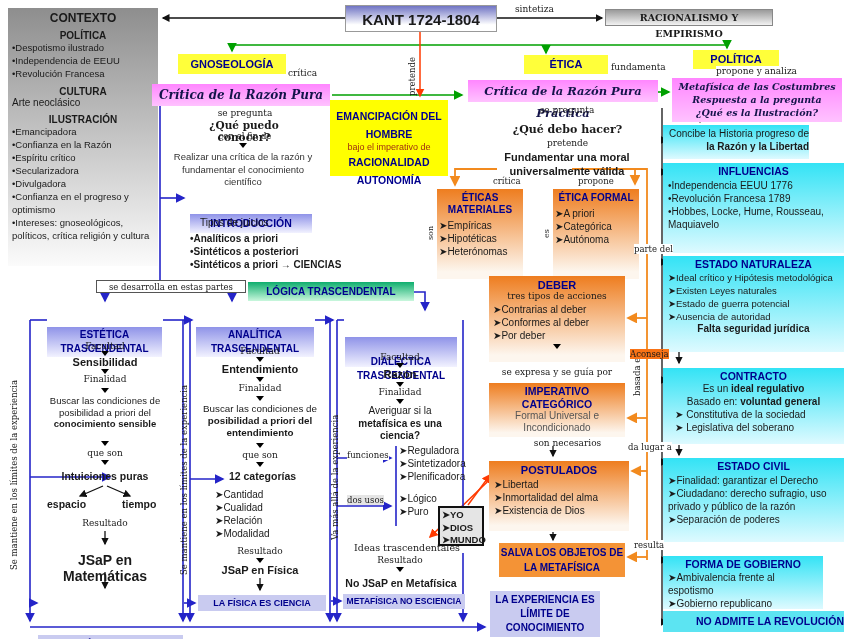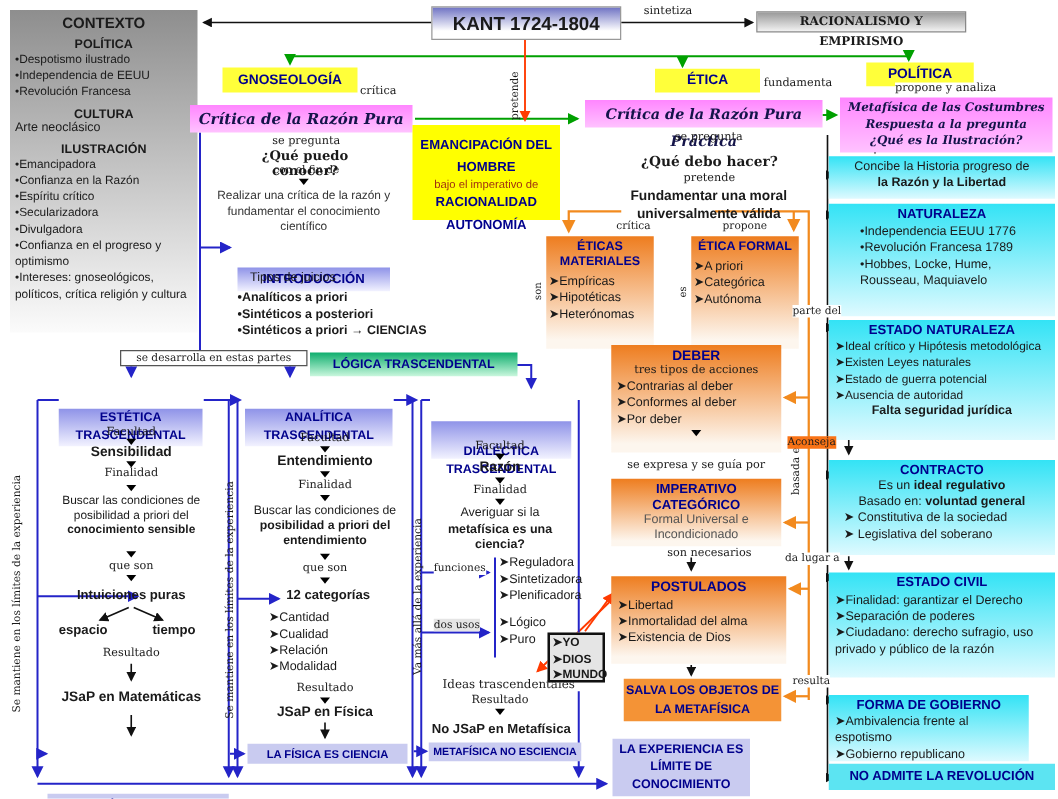--- a/index.html
+++ b/index.html
@@ -14,21 +14,21 @@
   .tri{position:absolute;width:0;height:0;border-left:4px solid transparent;
        border-right:4px solid transparent;border-top:5px solid #000;}
   .tri-in{width:0;height:0;border-left:4px solid transparent;border-right:4px solid transparent;
        border-top:5px solid #000;margin:2px auto;}
   .ybox{background:#ffff3a;color:#00008c;font-weight:bold;text-align:center;}
   .pink{background:linear-gradient(180deg,#ff86ff,#ffc2ff);font-family:"DejaVu Serif",serif;
         font-style:italic;font-weight:bold;text-align:center;color:#14144a;}
   .lavh{background:linear-gradient(180deg,#8f93e8,#f2f2ff);color:#00008c;font-weight:bold;text-align:center;margin-top:22px;}
   .strip{background:#c9cbf0;color:#00008c;font-weight:bold;text-align:center;}
   .cyan{background:linear-gradient(180deg,#33e3f5,#defaff);}
-  .cyans{background:#5ce4f2;}
+  .cyans{background:#5ce4f2;text-align:right;}
   .org{background:linear-gradient(180deg,#ee7d1f 0%,#fdf6ee 92%);}
   .ctx{background:linear-gradient(180deg,#8e8e8e,#fbfbfb);}
   .gry{background:linear-gradient(180deg,#9a9a9a,#f2f2f2);border:1px solid #888;}
   .items div{line-height:13px;}
   .li9{font-size:9.5px;line-height:12.5px;text-align:left;}
   .li10{font-size:10px;line-height:14px;text-align:left;}
   .obra-line{font-size:9.5px;line-height:13px;}
 </style>
 </head>
 <body>
@@ -199,21 +199,21 @@
   <div class="abs ctr" style="left:36px;top:395px;width:138px;font-size:9.5px;line-height:11.5px;">
     <span>Buscar las condiciones de posibilidad a priori del </span><span class="b">conocimiento sensible</span>
   </div>
   <div class="tri" style="left:101px;top:441px;"></div>
   <div class="abs sf ctr" style="left:75px;top:448px;width:60px;font-size:9px;">que son</div>
   <div class="tri" style="left:101px;top:460px;"></div>
   <div class="abs ctr b" style="left:55px;top:470px;width:100px;font-size:10.5px;">Intuiciones puras</div>
   <div class="abs b" style="left:47px;top:498px;font-size:10.5px;">espacio</div>
   <div class="abs b" style="left:122px;top:498px;font-size:10.5px;">tiempo</div>
   <div class="abs sf ctr" style="left:70px;top:518px;width:70px;font-size:9px;">Resultado</div>
-  <div class="abs ctr b" style="left:42px;top:552px;width:126px;font-size:11px;">JSaP en Matemáticas</div>
+  <div class="abs ctr b" style="left:42px;top:552px;width:126px;font-size:14px;">JSaP en Matemáticas</div>
   <div class="abs strip" style="left:38px;top:595px;width:145px;height:16px;line-height:16px;font-size:9px;margin-top:40px;">MATEMÁTICA ES CIENCIA</div>
   <div class="abs rot sf" style="left:9px;top:335px;height:235px;font-size:8.5px;">Se mantiene en los límites de la experiencia</div>
 
   <div class="abs lavh" style="left:196px;top:305px;width:118px;height:30px;font-size:10px;line-height:14px;padding-top:1px;box-sizing:border-box;">ANALÍTICA TRASCENDENTAL</div>
   <div class="abs sf ctr" style="left:225px;top:346px;width:70px;font-size:9px;">Facultad</div>
   <div class="tri" style="left:256px;top:357px;"></div>
   <div class="abs ctr b" style="left:205px;top:363px;width:110px;font-size:11px;">Entendimiento</div>
   <div class="tri" style="left:256px;top:377px;"></div>
   <div class="abs sf ctr" style="left:225px;top:383px;width:70px;font-size:9px;">Finalidad</div>
   <div class="tri" style="left:256px;top:396px;"></div>
@@ -319,27 +319,27 @@
     <div class="ctr b navy" style="font-size:11px;">POSTULADOS</div>
     <div class="items" style="margin-top:2px;">
         <div class="li10">➤Libertad</div>
         <div class="li10">➤Inmortalidad del alma</div>
         <div class="li10">➤Existencia de Dios</div>
       </div>
   </div>
   <div class="abs ctr b navy" style="left:499px;top:543px;width:126px;height:34px;background:#f49336;font-size:10px;line-height:15px;padding-top:2px;box-sizing:border-box;">SALVA LOS OBJETOS DE LA METAFÍSICA</div>
   <div class="abs ctr b navy" style="left:490px;top:591px;width:110px;height:46px;background:#c9cbf0;font-size:10px;line-height:14px;padding-top:2px;box-sizing:border-box;">LA EXPERIENCIA ES LÍMITE DE CONOCIMIENTO</div>
 
-  <div class="abs cyan ctr" style="left:663px;top:125px;width:181px;height:34px;padding-top:2px;box-sizing:border-box;">
+  <div class="abs cyan ctr" style="left:663px;top:125px;width:146px;height:34px;padding-top:2px;box-sizing:border-box;text-align:right;">
     <div style="font-size:10px;line-height:13px;">Concibe la Historia progreso de</div>
     <div class="b" style="font-size:10px;line-height:13px;">la Razón y la Libertad</div>
   </div>
   <div class="abs cyan" style="left:663px;top:163px;width:181px;height:90px;padding:2px 5px;box-sizing:border-box;">
-    <div class="ctr b navy" style="font-size:10.5px;">NATURALEZA</div>
-    <div class="items" style="margin-top:2px;margin-left:20px;">
+    <div class="ctr b navy" style="font-size:10.5px;">INFLUENCIAS</div>
+    <div class="items" style="margin-top:2px;">
         <div class="li10">•Independencia EEUU 1776</div>
         <div class="li10">•Revolución Francesa 1789</div>
         <div class="li10">•Hobbes, Locke, Hume, Rousseau, Maquiavelo</div>
       </div>
   </div>
   <div class="abs sf" style="left:634px;top:244px;font-size:8.5px;background:#fff;z-index:2;text-align:center;">parte del</div>
   <div class="abs cyan" style="left:663px;top:256px;width:181px;height:96px;padding:2px 5px;box-sizing:border-box;">
     <div class="ctr b navy" style="font-size:10.5px;">ESTADO NATURALEZA</div>
     <div class="items" style="margin-top:1px;">
         <div class="li9">➤Ideal crítico y Hipótesis metodológica</div>
@@ -357,22 +357,22 @@
     <div class="items" style="text-align:left;padding-left:8px;">
         <div class="li10">➤  Constitutiva de la sociedad</div>
         <div class="li10">➤  Legislativa del soberano</div>
       </div>
   </div>
   <div class="abs sf" style="left:628px;top:442px;font-size:8.5px;background:#fff;z-index:2;">da lugar a</div>
   <div class="abs cyan" style="left:663px;top:458px;width:181px;height:84px;padding:2px 5px;box-sizing:border-box;">
     <div class="ctr b navy" style="font-size:10.5px;">ESTADO CIVIL</div>
     <div class="items" style="margin-top:2px;">
         <div class="li10">➤Finalidad: garantizar el Derecho</div>
+        <div class="li10">➤Ciudadano: derecho sufragio, uso privado y público de la razón</div>
         <div class="li10">➤Separación de poderes</div>
-        <div class="li10">➤Ciudadano: derecho sufragio, uso privado y público de la razón</div>
       </div>
   </div>
   <div class="abs sf" style="left:634px;top:540px;font-size:8.5px;background:#fff;z-index:2;">resulta</div>
   <div class="abs cyan" style="left:663px;top:556px;width:160px;height:53px;padding:2px 5px;box-sizing:border-box;">
     <div class="ctr b navy" style="font-size:10.5px;">FORMA DE GOBIERNO</div>
     <div class="items" style="margin-top:1px;">
         <div class="li10">➤Ambivalencia frente al espotismo</div>
         <div class="li10">➤Gobierno republicano</div>
       </div>
   </div>

